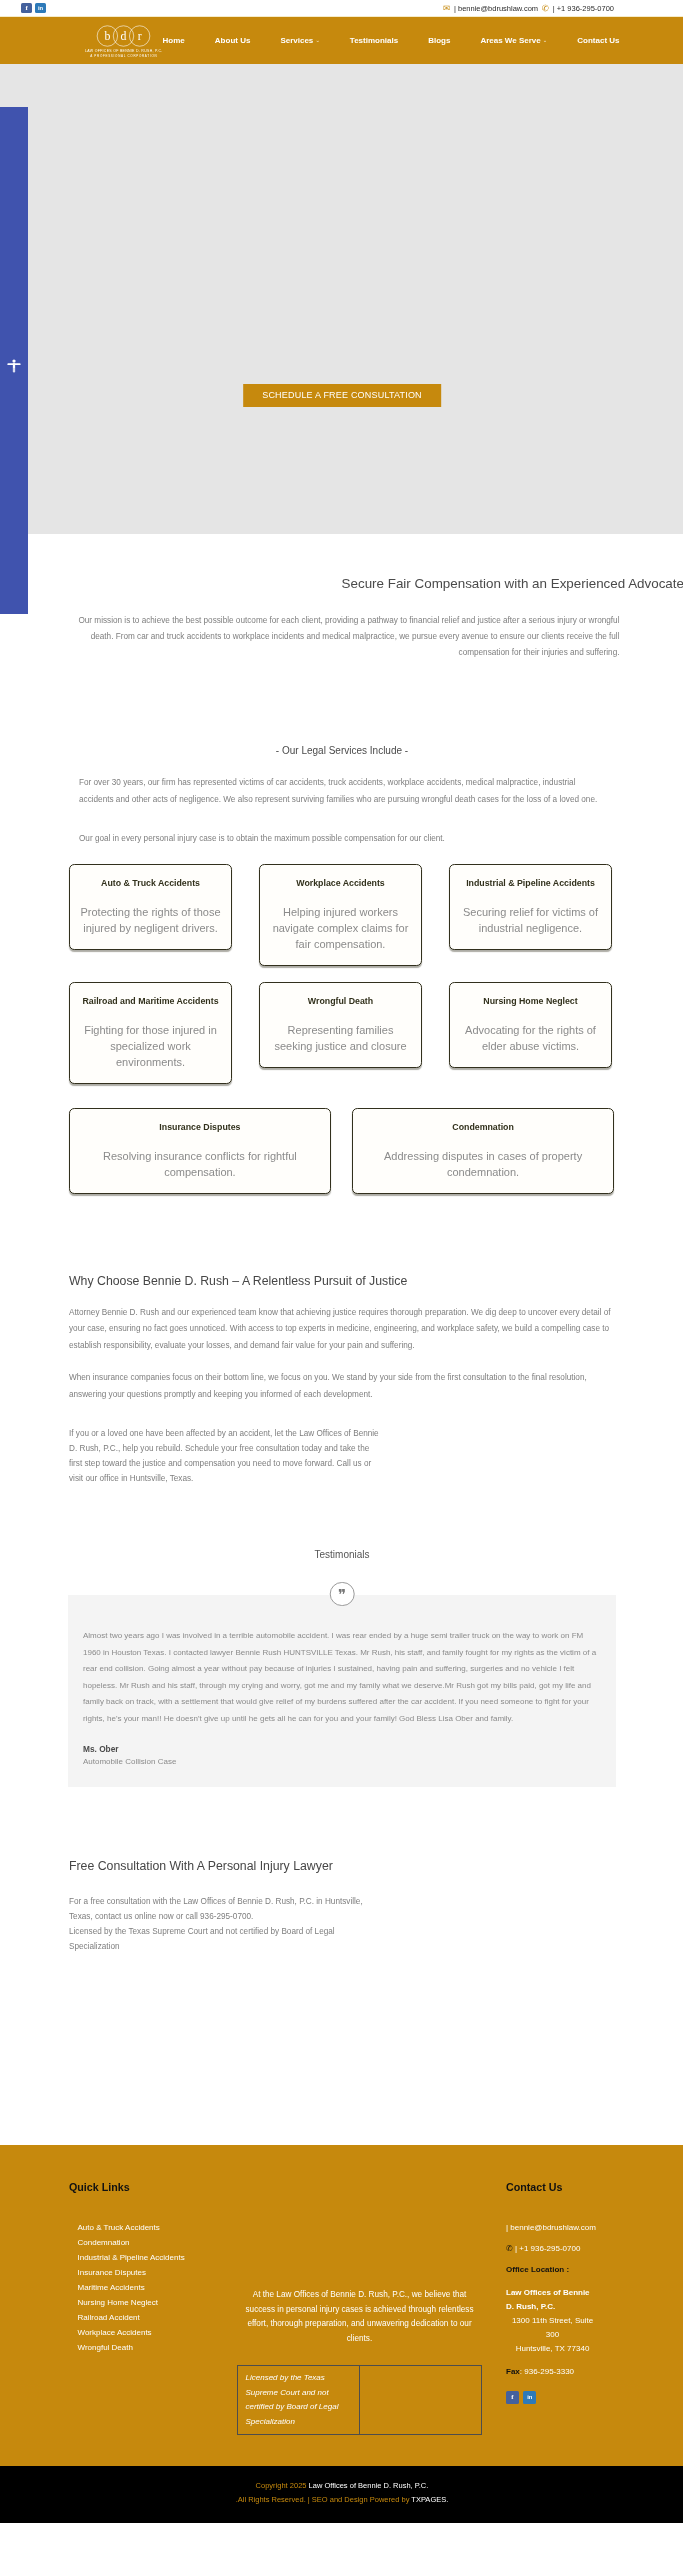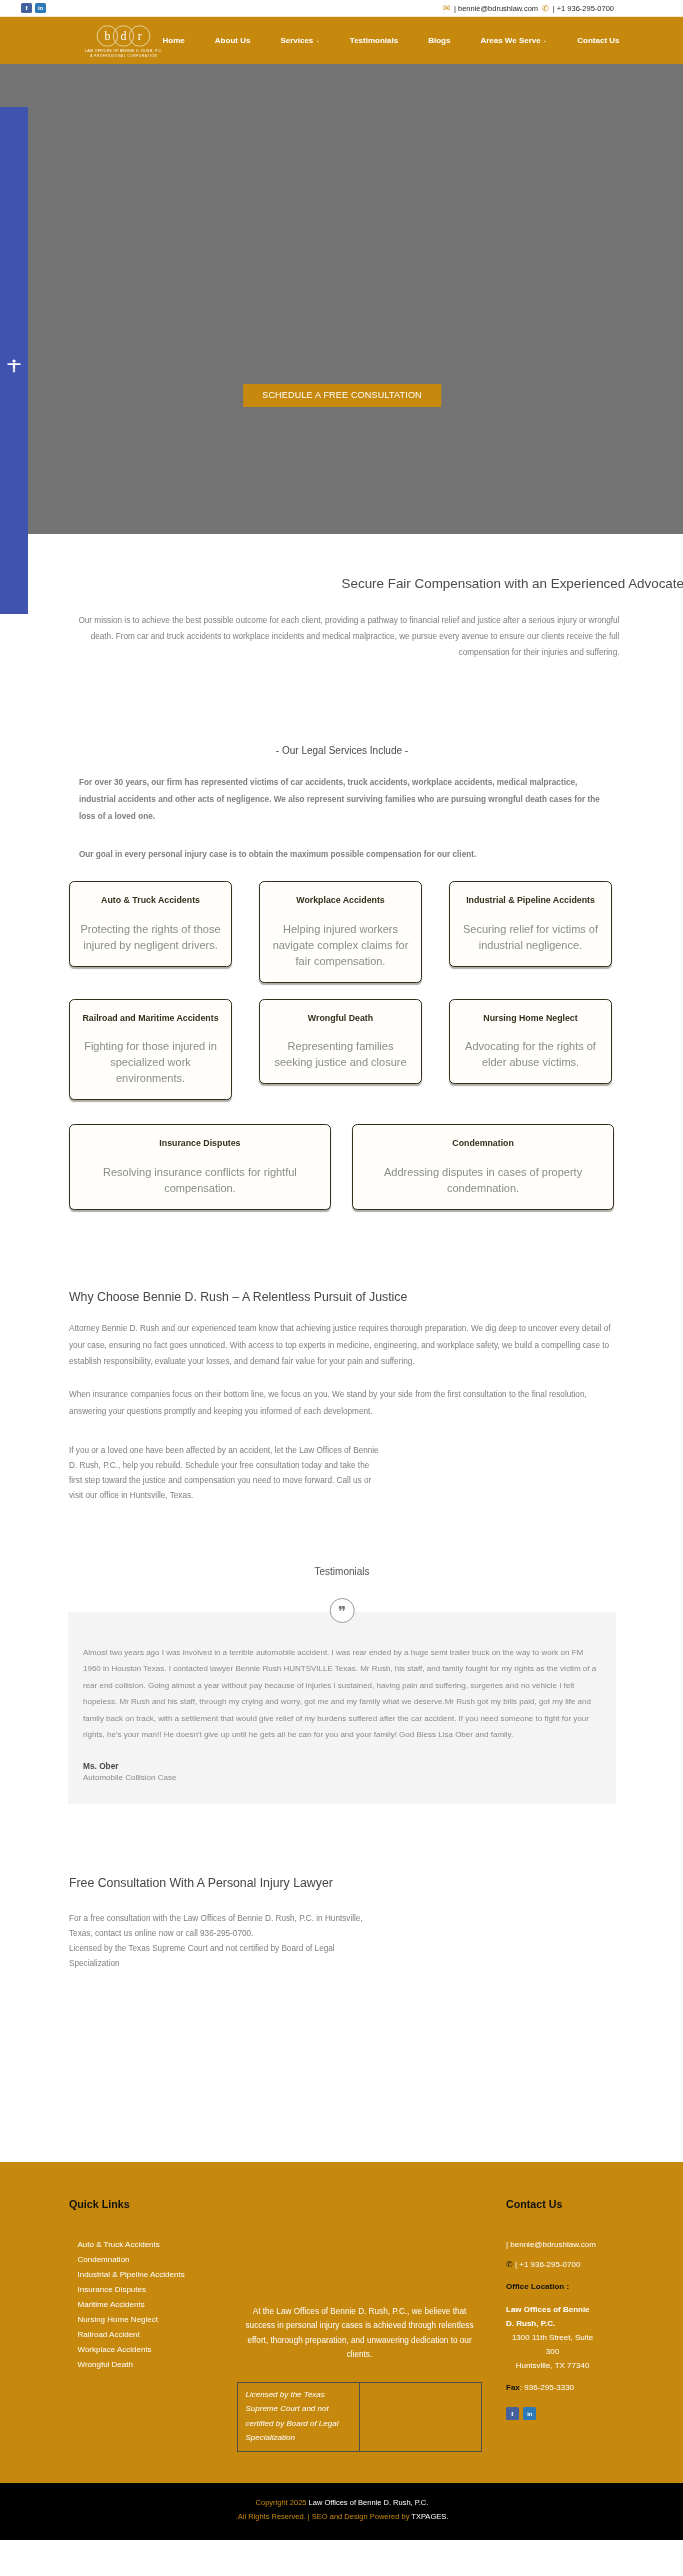--- a/index.html
+++ b/index.html
@@ -17,41 +17,41 @@
   
   .nav{height:47px;background:#C6890D;display:flex;align-items:center;padding:0 75px 0 85px;}
   .logo{display:flex;flex-direction:column;align-items:center;color:#fff;}
   .logo-line1{font-size:3.5px;letter-spacing:0.3px;margin-top:0.5px;white-space:nowrap;}
   .logo-line2{font-size:3px;letter-spacing:0.7px;margin-top:1.1px;white-space:nowrap;}
   .menu{margin-left:auto;display:flex;align-items:flex-end;gap:30px;}
   .menu-item{color:#fff;font-size:8px;font-weight:bold;white-space:nowrap;cursor:pointer;display:flex;align-items:center;gap:2.1px;}
   .chev{font-size:5.3px;font-weight:normal;opacity:.95;position:relative;top:-0.5px;}
 
   
-  .hero{position:relative;height:470px;background:#737373;}
+  .hero{position:relative;height:470px;background:#e5e5e5;}
   .cta-btn{position:absolute;top:320px;left:50%;transform:translateX(-50%);background:#C6890D;color:#fff;border:none;font-family:"Liberation Sans",sans-serif;font-size:9px;letter-spacing:0.2px;padding:6.4px 19px;cursor:pointer;white-space:nowrap;}
 
   
   .a11y-bar{position:absolute;left:0;top:107px;width:28px;height:507px;background:#4053AE;z-index:5;}
   .a11y-btn{position:absolute;top:251px;left:50%;transform:translateX(-50%);width:17px;height:17px;cursor:pointer;}
 
   
   .content{width:545px;margin-left:69px;}
   h1.sec{font-weight:400;color:#4a4a4a;margin:0;}
   .graytext{color:#7e7e7e;font-size:8.2px;line-height:16.6px;margin:0;}
 
   
   .intro{padding-top:42px;text-align:right;}
   .intro h1{font-size:13.4px;}
   .intro p{width:555px;margin:22.4px auto 0;color:#7e7e7e;font-size:8.2px;line-height:16px;}
 
   
   .services-head{margin-top:84px;text-align:center;}
   .services-head h1{font-size:10px;}
-  .services-body{margin:19px 0 0 79px;width:529px;font-weight:bold;}
+  .services-body{margin:19px 0 0 79px;width:529px;}
   .services-body p + p{margin-top:22px;}
 
   .cards{margin-top:17px;}
   .card-row{display:flex;gap:27px;align-items:flex-start;}
   .card-row + .card-row{margin-top:16px;}
   .card-row.last{margin-top:24px;gap:21.4px;}
   .card{box-sizing:border-box;width:163px;background:#fffefb;border:0.9px solid #32301d;border-radius:5.3px;box-shadow:0 1.6px 1.1px rgba(49,48,29,.4);padding:13px 9.6px;text-align:center;}
   .card.wide{width:262px;}
   .card h3{margin:0;font-size:8.8px;color:#32311c;line-height:11.8px;}
   .card p{margin:14px 0 0;color:#8b8b8b;font-size:11px;line-height:16px;}

